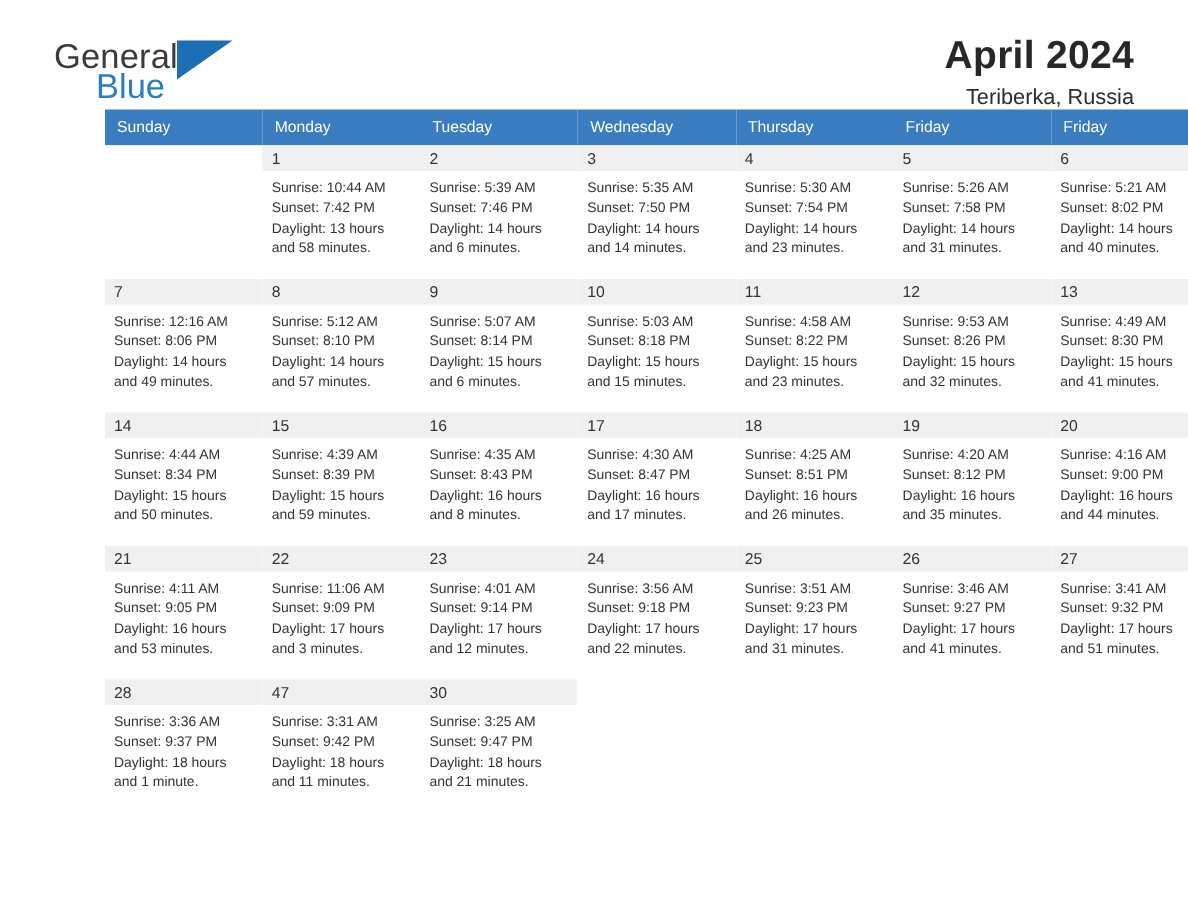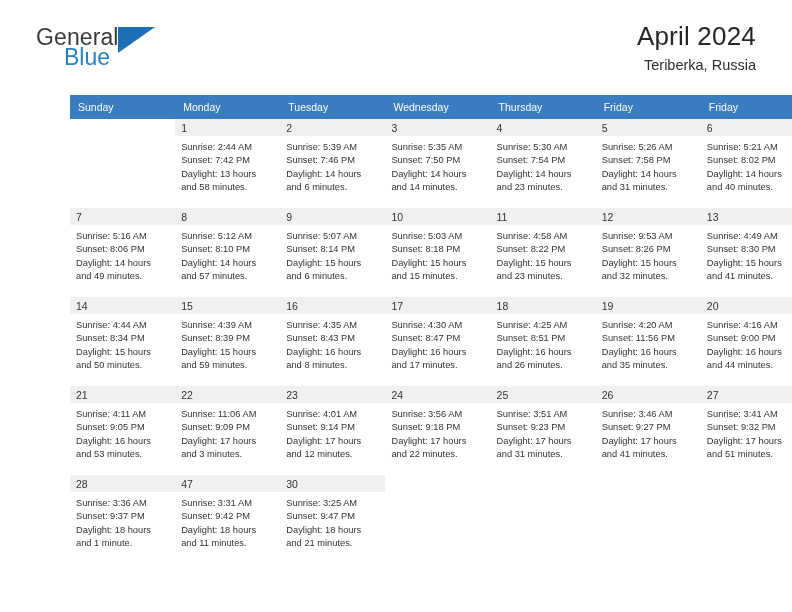--- a/index.html
+++ b/index.html
@@ -18,21 +18,21 @@
     position: relative;
     width: 792px;
     height: 612px;
     box-sizing: border-box;
     padding: 0 28px;
   }
 
   
   .masthead {
     position: relative;
-    height: 95px;
+    height: 73px;
   }
   .brand {
     position: absolute;
     left: 8px;
     top: 26px;
     line-height: 1;
     user-select: none;
   }
   .brand-row1 {
     position: relative;
@@ -61,21 +61,21 @@
     border-bottom: 26px solid transparent;
   }
   .title-block {
     position: absolute;
     right: 8px;
     top: 22px;
     text-align: right;
   }
   .cal-title {
     font-size: 26px;
-    font-weight: 400;
+    font-weight: 700;
     color: #272727;
     line-height: 1.12;
     letter-spacing: .2px;
   }
   .cal-subtitle {
     font-size: 14.5px;
     font-weight: 400;
     color: #2d2d2d;
     margin-top: 7px;
     line-height: 1.1;
@@ -171,21 +171,21 @@
       </tr>
     </thead>
     <tbody>
         <tr>
           <td class="empty">
             <div class="daynum-bar"></div>
           </td>
           <td class="filled">
             <div class="daynum-bar">1</div>
             <div class="cell-body">
-              <div>Sunrise: 2:44 AM</div>
+              <div>Sunrise: 10:44 AM</div>
               <div>Sunset: 7:42 PM</div>
               <div>Daylight: 13 hours</div>
               <div>and 58 minutes.</div>
             </div>
           </td>
           <td class="filled">
             <div class="daynum-bar">2</div>
             <div class="cell-body">
               <div>Sunrise: 5:39 AM</div>
               <div>Sunset: 7:46 PM</div>
@@ -227,21 +227,21 @@
               <div>Sunset: 8:02 PM</div>
               <div>Daylight: 14 hours</div>
               <div>and 40 minutes.</div>
             </div>
           </td>
         </tr>
         <tr>
           <td class="filled">
             <div class="daynum-bar">7</div>
             <div class="cell-body">
-              <div>Sunrise: 5:16 AM</div>
+              <div>Sunrise: 12:16 AM</div>
               <div>Sunset: 8:06 PM</div>
               <div>Daylight: 14 hours</div>
               <div>and 49 minutes.</div>
             </div>
           </td>
           <td class="filled">
             <div class="daynum-bar">8</div>
             <div class="cell-body">
               <div>Sunrise: 5:12 AM</div>
               <div>Sunset: 8:10 PM</div>
@@ -338,21 +338,21 @@
               <div>Sunrise: 4:25 AM</div>
               <div>Sunset: 8:51 PM</div>
               <div>Daylight: 16 hours</div>
               <div>and 26 minutes.</div>
             </div>
           </td>
           <td class="filled">
             <div class="daynum-bar">19</div>
             <div class="cell-body">
               <div>Sunrise: 4:20 AM</div>
-              <div>Sunset: 11:56 PM</div>
+              <div>Sunset: 8:12 PM</div>
               <div>Daylight: 16 hours</div>
               <div>and 35 minutes.</div>
             </div>
           </td>
           <td class="filled">
             <div class="daynum-bar">20</div>
             <div class="cell-body">
               <div>Sunrise: 4:16 AM</div>
               <div>Sunset: 9:00 PM</div>
               <div>Daylight: 16 hours</div>

